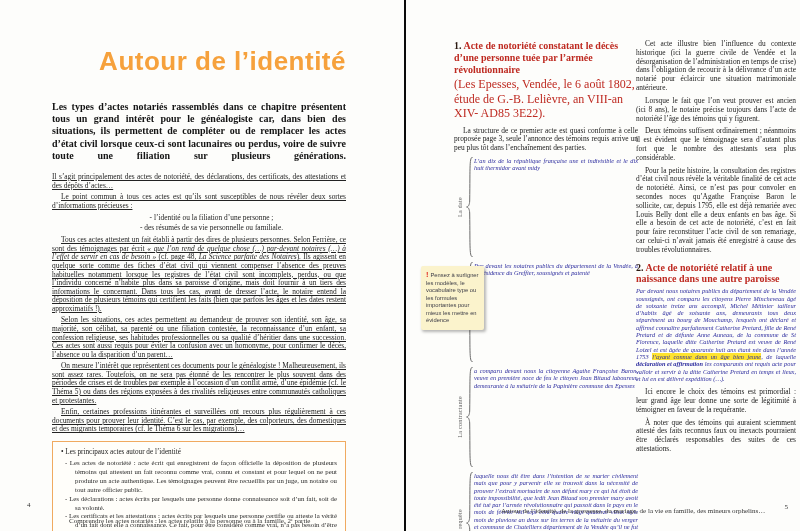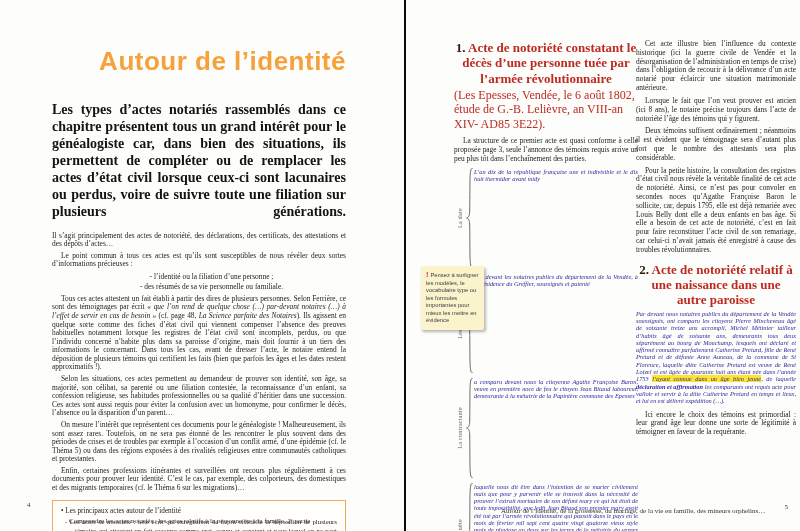--- a/index.html
+++ b/index.html
@@ -16,45 +16,45 @@
 
   
   .lp { position:absolute; left:0; top:0; width:404px; height:531px; background:#fdfdfb; }
   .lp-inner { position:absolute; left:52px; top:46px; width:294px; }
   .lp-title {
     font-family:"Liberation Sans", sans-serif;
     font-weight:bold; font-size:26px; letter-spacing:.5px;
     color:#f6a13c; text-align:right; margin-bottom:24px;
   }
   .lp-intro {
-    font-weight:bold; font-size:14px; line-height:1.22;
+    font-weight:bold; font-size:10px; line-height:1.22;
     text-align:justify; text-align-last:justify; color:#141414;
     margin-bottom:11px;
   }
-  .lp-p { font-size:7.4px; line-height:1.16; text-align:justify; color:#232323; margin-bottom:3px; }
+  .lp-p { font-size:7.4px; line-height:1.16; text-align:justify; color:#232323; margin-bottom:3px;text-decoration:underline; }
   .ind { text-indent:9px; }
   .lp-bullet { font-size:7.4px; line-height:1.35; margin-left:25px; color:#232323; }
   .bullets { margin-bottom:3px;text-align:center; }
   .it { font-style:italic; }
   .lp-box {
     margin-top:7px; border:1px solid #f0aa60; background:#fffefa;
     padding:6px 8px 7px 8px;
   }
   .box-title { font-size:7.2px; margin-bottom:3.5px; color:#232323; }
   .box-item { font-size:6.8px; line-height:1.3; text-align:justify; color:#2a2a2a;
     padding-left:14px; text-indent:-10px; }
   .lp-footer { position:absolute; top:501px; left:0; width:404px; font-size:7px; color:#333; }
   .lp-pagenum { position:absolute; left:27px; top:0; }
   .lp-foottext { position:absolute; left:69px; top:16px; }
 
   
   .rp { position:absolute; left:406px; top:0; width:394px; height:531px; background:#fdfdfb; }
   .col1 { position:absolute; left:48px; top:40px; width:184px; }
   .col2 { position:absolute; left:230px; top:40px; width:160px; }
-  .act-heading { font-size:13px; font-weight:bold; line-height:1.18; margin-bottom:2px; color:#be2a21;text-align:center; }
+  .act-heading { font-size:10px; font-weight:bold; line-height:1.18; margin-bottom:2px; color:#be2a21; }
   .act-heading .hnum { color:#2b1a12; }
   .act-source { font-size:12px; line-height:1.2; color:#be2a21; margin-bottom:6px; }
   .commentary { font-size:7.4px; line-height:1.19; text-align:justify; color:#1b1b1b; margin-bottom:4px; }
 
   .act-block { display:flex; margin-bottom:5px; }
   .block-label { width:12px; flex:none; display:flex; align-items:center; justify-content:center; }
   .block-label span {
     writing-mode:vertical-rl; transform:rotate(180deg);
     font-size:6px; color:#5a5a5a; white-space:nowrap; letter-spacing:.3px;
   }
@@ -181,20 +181,21 @@
       <p class="commentary ind">Cet acte illustre bien l’influence du contexte historique (ici la guerre civile de Vendée et la désorganisation de l’administration en temps de crise) dans l’obligation de recourir à la délivrance d’un acte notarié pour éclaircir une situation matrimoniale antérieure.</p>
       <p class="commentary ind">Lorsque le fait que l’on veut prouver est ancien (ici 8 ans), le notaire précise toujours dans l’acte de notoriété l’âge des témoins qui y figurent.</p>
       <p class="commentary ind">Deux témoins suffisent ordinairement ; néanmoins il est évident que le témoignage sera d’autant plus fort que le nombre des attestants sera plus considérable.</p>
       <p class="commentary ind" style="margin-bottom:7px">Pour la petite histoire, la consultation des registres d’état civil nous révèle la véritable finalité de cet acte de notoriété. Ainsi, ce n’est pas pour convoler en secondes noces qu’Agathe Françoise Baron le sollicite, car, depuis 1795, elle est déjà remariée avec Louis Belly dont elle a deux enfants en bas âge. Si elle a besoin de cet acte de notoriété, c’est en fait pour faire reconstituer l’acte civil de son remariage, car celui-ci n’avait jamais été enregistré à cause des troubles révolutionnaires.</p>
 
       <h2 class="act-heading"><span class="hnum">2.</span><span> Acte de notoriété relatif à une naissance dans une autre paroisse</span></h2>
 
       <p class="block-text" style="margin-bottom:6px"><span>Par devant nous notaires publics du département de la Vendée soussignés, ont comparu les citoyens Pierre Mincheveau âgé de soixante treize ans accompli, Michel Métinier tailleur d’habits âgé de soixante ans, demeurants tous deux séparément au bourg de Mouchamp, lesquels ont déclaré et affirmé connaître parfaitement Catherine Pretard, fille de René Pretard et de défunte Anne Auneau, de la commune de St Florence, laquelle ditte Catherine Pretard est veuve de René Loizel et est âgée de quarante huit ans étant née dans l’année 1753 </span><span class="hl">l’ayant connue dans un âge bien jeune</span><span>, de laquelle </span><span class="bld">déclaration et affirmation</span><span> les comparants ont requis acte pour valloir et servir à la ditte Catherine Pretard en temps et lieux, et lui en est délivré expédition (…).</span></p>
 
       <p class="commentary ind">Ici encore le choix des témoins est primordial : leur grand âge leur donne une sorte de légitimité à témoigner en faveur de la requérante.</p>
+      <p class="commentary ind">À noter que des témoins qui auraient sciemment attesté des faits reconnus faux ou inexacts pourraient être déclarés responsables des suites de ces attestations.</p>
     </div>
 
     <div class="rp-footer">
       <span class="rp-foottext">Autour de l’identité, de la grossesse, du mariage, de la vie en famille, des mineurs orphelins…</span>
       <span class="rp-pagenum">5</span>
     </div>
   </div>
 </div>
 
 </body></html>

